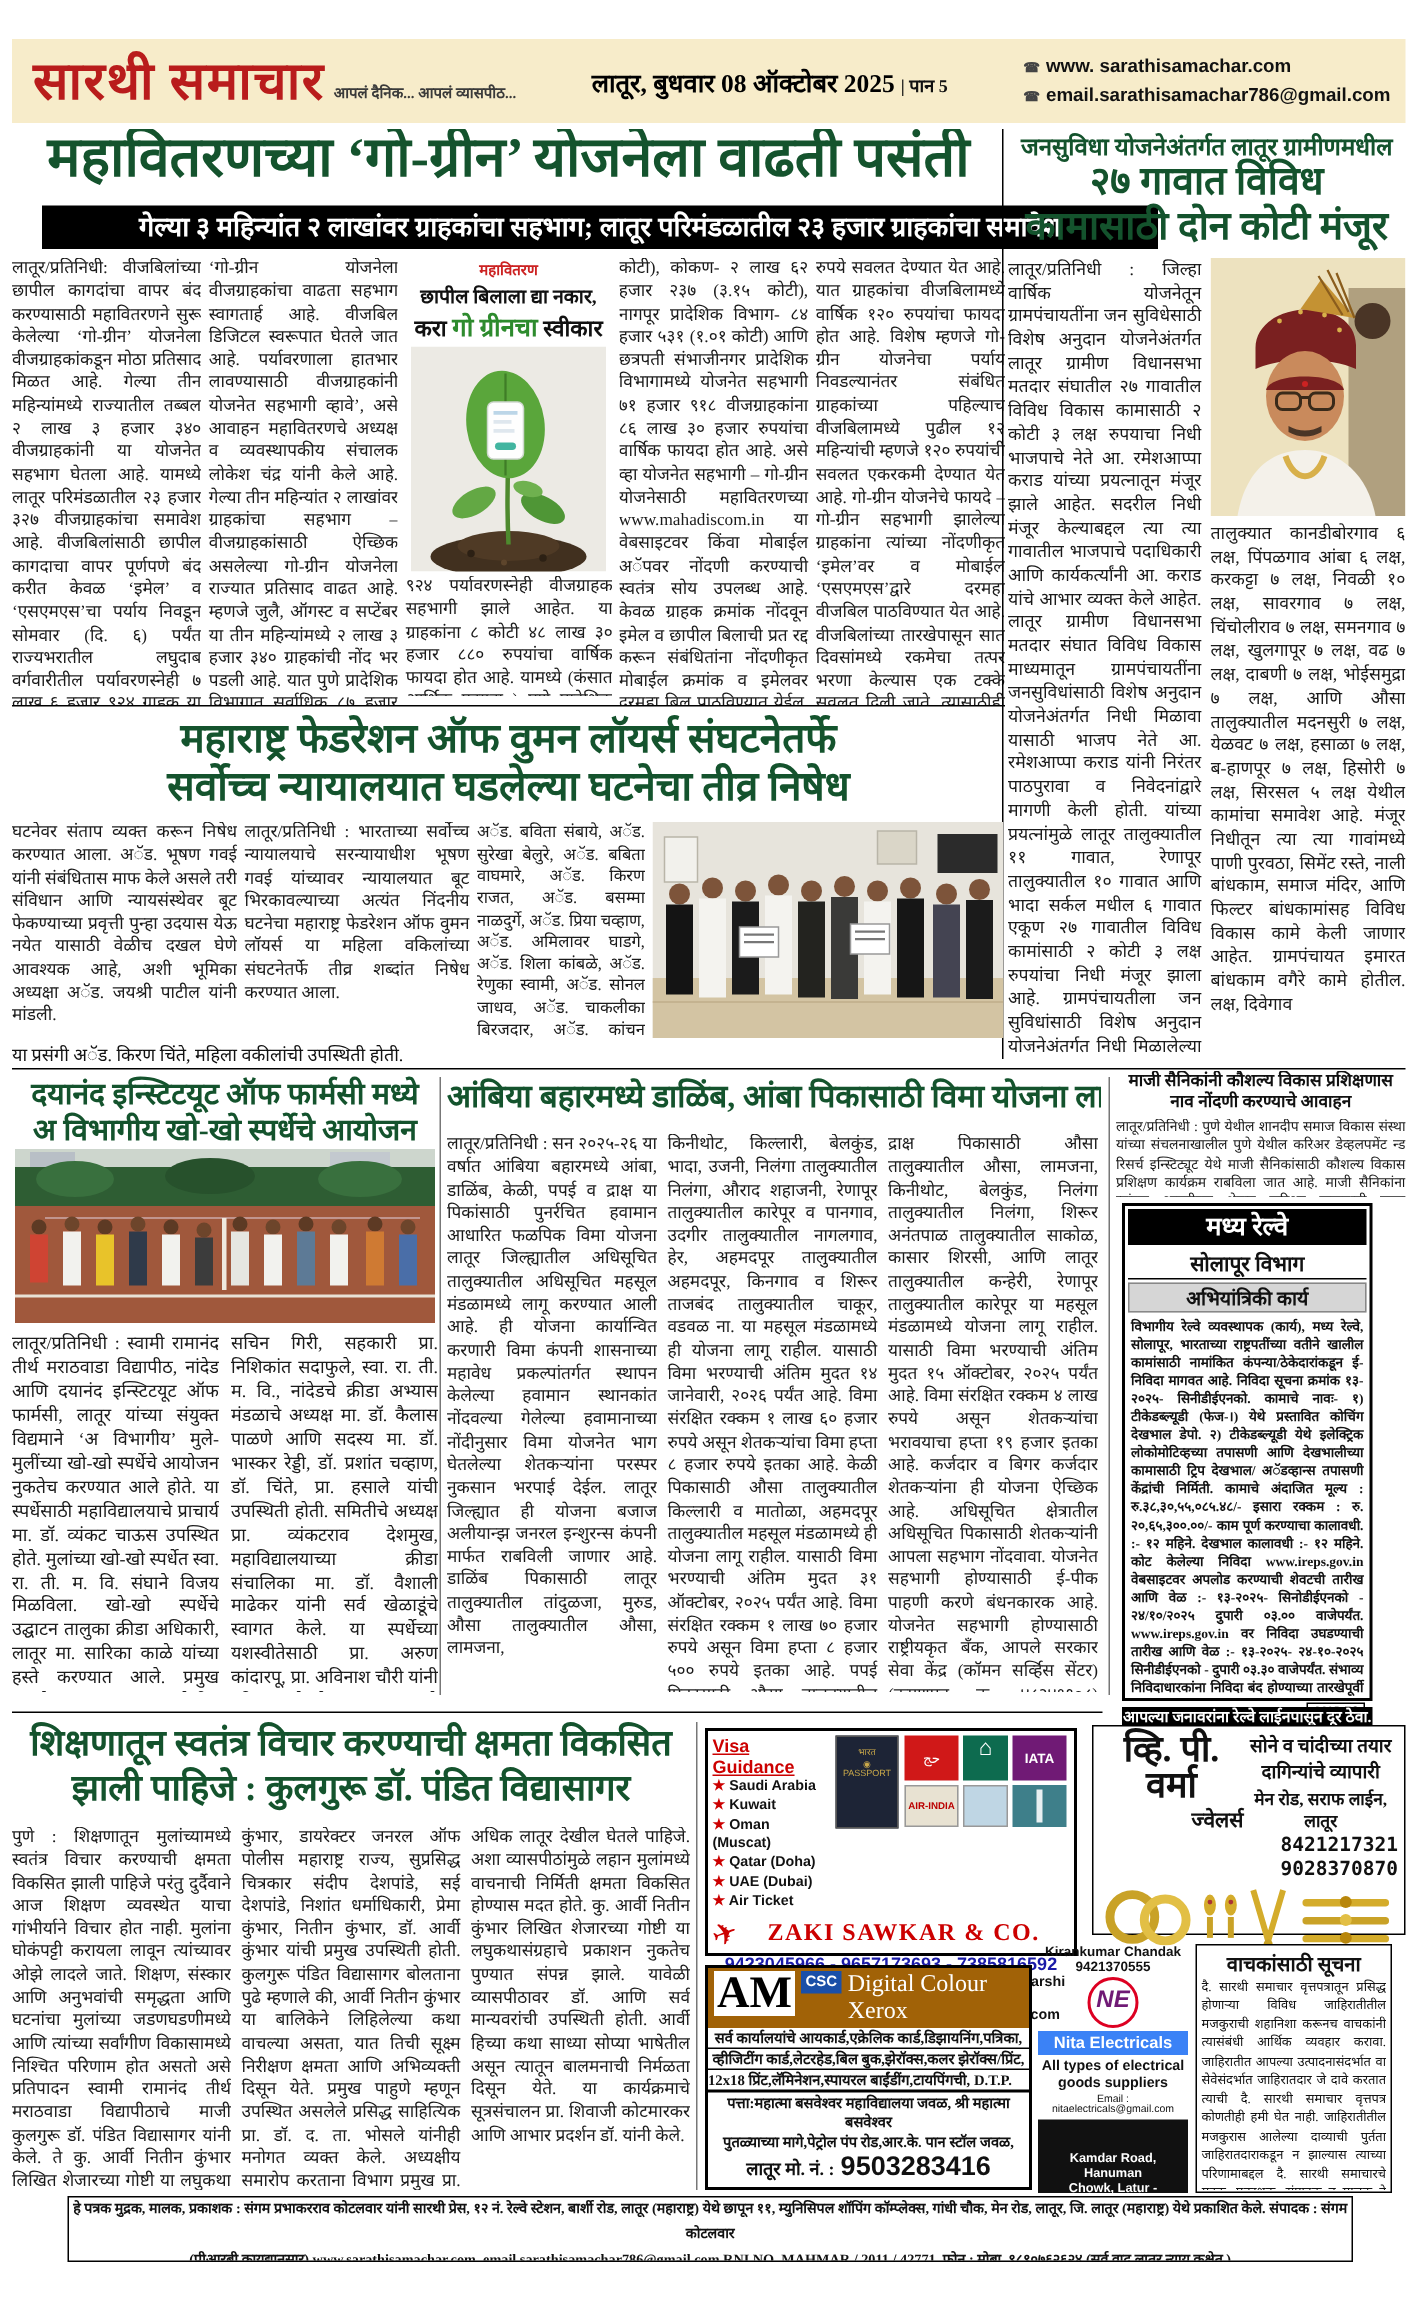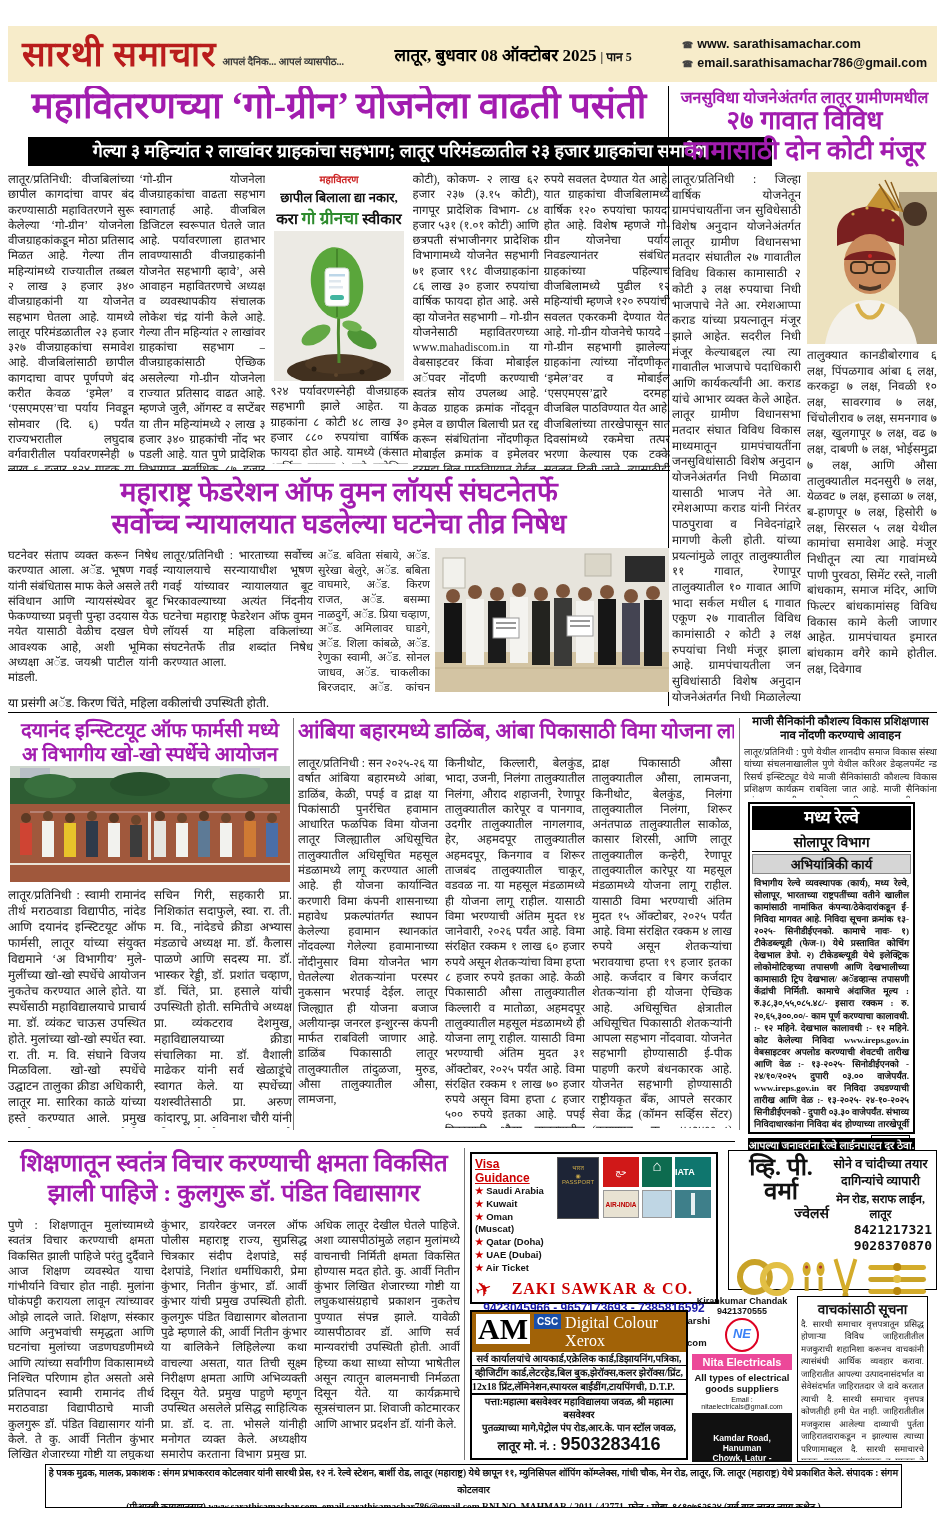--- a/index.html
+++ b/index.html
@@ -1,21 +1,21 @@
 <!DOCTYPE html>
 <html><head>
 <meta charset="utf-8">
 <style>
   html,body{margin:0;padding:0;background:#ffffff;}
   .page{position:relative;width:945px;height:1538px;background:#fff;overflow:hidden;
         font-family:"Liberation Serif",serif;color:#111;}
   .abs{position:absolute;}
   .art{font-size:11.5px;line-height:1.33;text-align:justify;overflow:hidden;color:#1a1a1a;}
   .cols{display:flex;}
-  .hl{font-weight:bold;text-align:center;color:#a21caf;}
+  .hl{font-weight:bold;text-align:center;color:#14532d;}
   .rule{background:#000;}
   .grayrule{background:#777;}
   
   .mast{background:#f7ecca;display:flex;align-items:center;}
   .mast-logo{font-size:35px;font-weight:bold;color:#b91c1c;letter-spacing:1px;line-height:1;}
   .mast-tag{font-size:10px;color:#3a3a3a;font-weight:bold;margin-left:6px;padding-bottom:4px;}
   .mast-date{font-size:17px;font-weight:bold;color:#000;white-space:nowrap;}
   .mast-page{font-size:12px;font-weight:bold;}
   .mast-links{font-size:12.5px;font-weight:bold;color:#111;line-height:1.5;text-align:left;}
   .ph-ico{font-size:9px;color:#444;margin-right:4px;}
@@ -270,21 +270,21 @@
           <div><span style="color:#c00;">★</span> <span>Qatar (Doha)</span></div>
           <div><span style="color:#c00;">★</span> <span>UAE (Dubai)</span></div>
           <div><span style="color:#c00;">★</span> <span>Air Ticket</span></div>
         </div>
       </div>
       <div class="tile" style="width:42px;height:62px;background:#1d2436;border:1px solid #555;color:#caa94a;font-size:6px;text-align:center;padding-top:6px;">भारत<br>◉<br>PASSPORT</div>
       <div style="flex:1;">
         <div style="display:flex;gap:3px;">
           <div class="tile" style="width:36px;height:30px;background:#d01818;color:#fff;font-size:9px;text-align:center;line-height:30px;">حج وعمره</div>
           <div class="tile" style="width:30px;height:30px;background:#0d6b4f;text-align:center;"><span style="color:#fff;font-size:15px;">⌂</span></div>
-          <div class="tile" style="width:36px;height:30px;background:#0f766e;color:#fff;font-weight:bold;font-size:9px;line-height:30px;">IATA</div>
+          <div class="tile" style="width:36px;height:30px;background:#701a75;color:#fff;font-weight:bold;font-size:9px;text-align:center;line-height:30px;">IATA</div>
         </div>
         <div style="display:flex;gap:3px;margin-top:3px;">
           <div class="tile" style="width:36px;height:28px;background:#e8e2d2;border:1px solid #999;color:#b00;font-size:6.5px;text-align:center;line-height:28px;font-weight:bold;">AIR-INDIA</div>
           <div class="tile" style="width:30px;height:28px;background:#bfd6e4;border:1px solid #999;"></div>
           <div class="tile" style="width:36px;height:28px;background:#3e7f8a;">
               <div style="width:4px;height:22px;background:#e8f0f2;margin:3px auto 0;"></div>
             </div>
         </div>
       </div>
     </div>
@@ -343,22 +343,22 @@
       <rect x="136" y="24" width="58" height="5" rx="2.5" fill="#c9a227"></rect>
         <circle cx="165" cy="26" r="4" fill="#e2bf45"></circle>
       <rect x="136" y="36" width="58" height="5" rx="2.5" fill="#d4ac2b"></rect>
         <circle cx="165" cy="38" r="4" fill="#b8860b"></circle>
     </svg>
   </div>
 
   <div class="abs sans" style="left:692px;top:1296px;width:100px;height:166px;overflow:hidden;text-align:center;">
     <div style="font-size:9px;font-weight:bold;">Kirankumar Chandak</div>
     <div style="font-size:9px;font-weight:bold;">9421370555</div>
-    <div style="width:30px;height:30px;border:2px solid #d02;border-radius:50%;margin:2px auto;color:#3b82f6;font-weight:bold;font-size:13px;line-height:28px;font-style:italic;">NE</div>
-    <div style="background:#ec4899;color:#fff;font-size:11px;font-weight:bold;padding:2px 0;">Nita Electricals</div>
+    <div style="width:30px;height:30px;border:2px solid #d02;border-radius:50%;margin:2px auto;color:#701a75;font-weight:bold;font-size:16px;line-height:28px;font-style:italic;">NE</div>
+    <div style="background:#3b82f6;color:#fff;font-size:11px;font-weight:bold;padding:2px 0;">Nita Electricals</div>
     <div style="font-size:9.5px;font-weight:bold;margin-top:2px;">All types of electrical goods suppliers</div>
     <div style="font-size:7px;margin-top:2px;">Email : nitaelectricals@gmail.com</div>
     <div style="background:#111;color:#fff;font-size:8.5px;font-weight:bold;margin-top:3px;padding:20px;">Kamdar Road, Hanuman Chowk, Latur - 413512 (M.S.) Ph. 02382-257290</div>
   </div>
 
   <div class="abs adbox" style="left:797px;top:1296px;width:131px;height:166px;border-width:1.5px;padding:3px;">
     <div style="text-align:center;font-size:13.5px;font-weight:bold;">वाचकांसाठी सूचना</div>
     <div class="notice-body" style="height:142px;overflow:hidden;">दै. सारथी समाचार वृत्तपत्रातून प्रसिद्ध होणाऱ्या विविध जाहिरातीतील मजकुराची शहानिशा करूनच वाचकांनी त्यासंबंधी आर्थिक व्यवहार करावा. जाहिरातीत आपल्या उत्पादनासंदर्भात वा सेवेसंदर्भात जाहिरातदार जे दावे करतात त्याची दै. सारथी समाचार वृत्तपत्र कोणतीही हमी घेत नाही. जाहिरातीतील मजकुरास आलेल्या दाव्याची पुर्तता जाहिरातदाराकडून न झाल्यास त्याच्या परिणामाबद्दल दै. सारथी समाचारचे मुद्रक, प्रकाशक, संपादक व मालक हे जबाबदार राहणार नाहीत, याची कृपया वाचकांनी नोंद घ्यावी.</div>
   </div>
 

